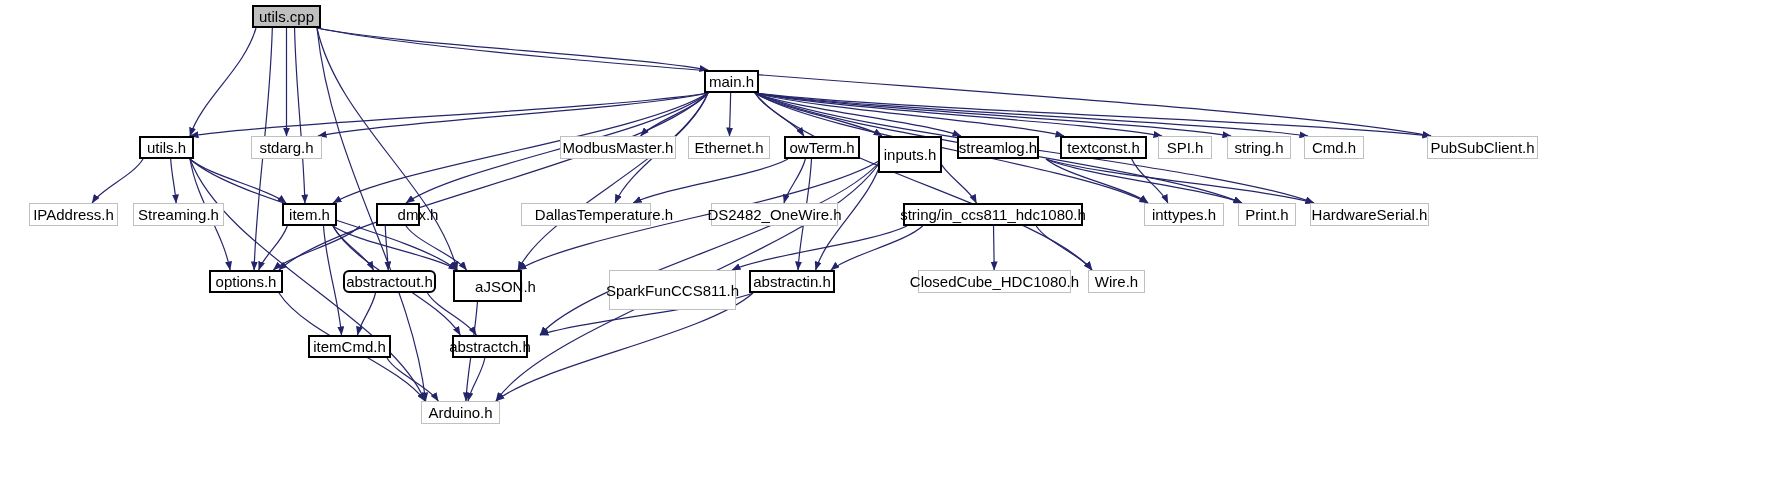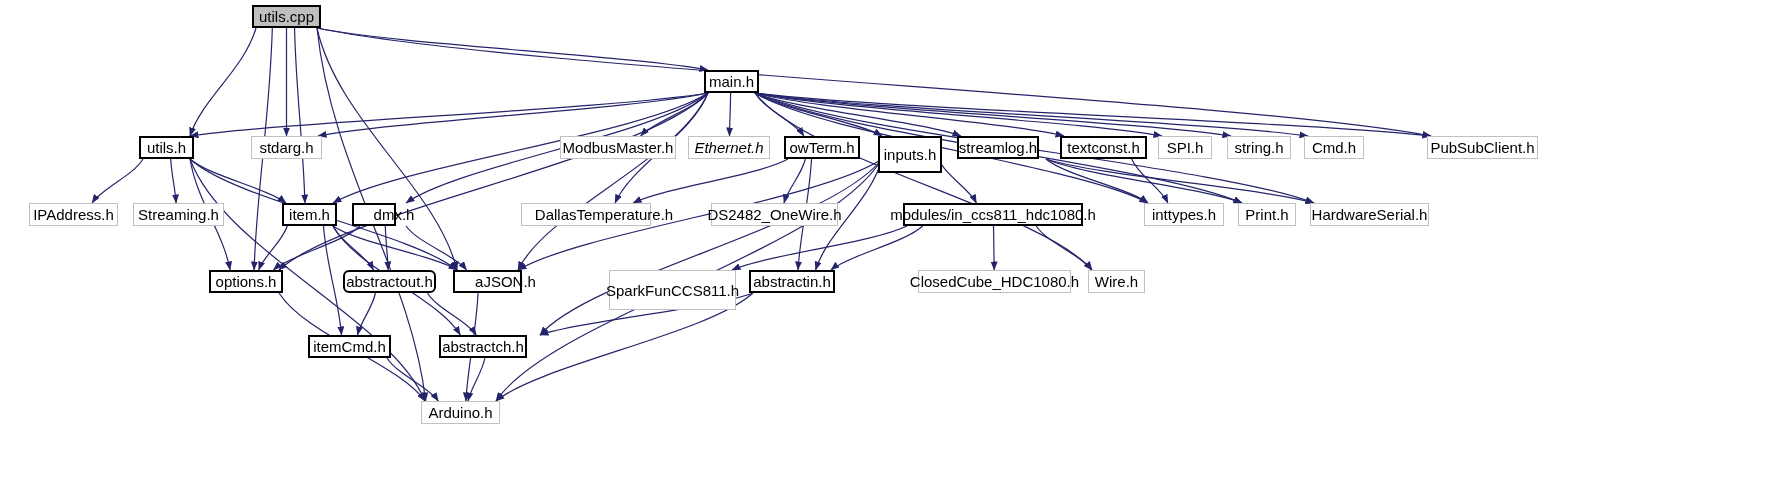--- a/index.html
+++ b/index.html
@@ -135,21 +135,21 @@
       </div>
       <div class="node local" style="left: 139px; top: 136px; width: 55px; height: 23px;">
         <span>utils.h</span>
       </div>
       <div class="node extern" style="left: 251px; top: 136px; width: 71px; height: 23px;">
         <span>stdarg.h</span>
       </div>
       <div class="node extern" style="left: 560px; top: 136px; width: 116px; height: 23px;">
         <span>ModbusMaster.h</span>
       </div>
-      <div class="node extern" style="left: 688px; top: 136px; width: 82px; height: 23px; font-style: italic;">
+      <div class="node extern" style="left: 688px; top: 136px; width: 82px; height: 23px;">
         <span>Ethernet.h</span>
       </div>
       <div class="node local" style="left: 784px; top: 136px; width: 76px; height: 23px;">
         <span>owTerm.h</span>
       </div>
       <div class="node local" style="left: 878px; top: 136px; width: 64px; height: 37px;">
         <span>inputs.h</span>
       </div>
       <div class="node local" style="left: 957px; top: 136px; width: 82px; height: 23px;">
         <span>streamlog.h</span>
@@ -171,65 +171,65 @@
       </div>
       <div class="node extern" style="left: 29px; top: 203px; width: 89px; height: 23px;">
         <span>IPAddress.h</span>
       </div>
       <div class="node extern" style="left: 133px; top: 203px; width: 91px; height: 23px;">
         <span>Streaming.h</span>
       </div>
       <div class="node local" style="left: 282px; top: 203px; width: 55px; height: 23px;">
         <span>item.h</span>
       </div>
-      <div class="node local" style="left: 352px; top: 203px; width: 31px; height: 23px; padding-left: 40px;">
+      <div class="node local" style="left: 376px; top: 203px; width: 31px; height: 23px; padding-left: 40px;">
         <span>dmx.h</span>
       </div>
       <div class="node extern" style="left: 521px; top: 203px; width: 130px; height: 23px; padding-left: 36px;">
         <span>DallasTemperature.h</span>
       </div>
       <div class="node extern" style="left: 711px; top: 203px; width: 127px; height: 23px;">
         <span>DS2482_OneWire.h</span>
       </div>
       <div class="node local" style="left: 903px; top: 203px; width: 180px; height: 23px;">
-        <span>modules/in_ccs811_hdc1080.h</span>
+        <span>string/in_ccs811_hdc1080.h</span>
       </div>
       <div class="node extern" style="left: 1144px; top: 203px; width: 80px; height: 23px;">
         <span>inttypes.h</span>
       </div>
       <div class="node extern" style="left: 1238px; top: 203px; width: 58px; height: 23px;">
         <span>Print.h</span>
       </div>
       <div class="node extern" style="left: 1310px; top: 203px; width: 119px; height: 23px;">
         <span>HardwareSerial.h</span>
       </div>
       <div class="node local" style="left: 209px; top: 270px; width: 74px; height: 23px;">
         <span>options.h</span>
       </div>
       <div class="node local" style="left: 343px; top: 270px; width: 93px; height: 23px; border-radius: 6px;">
         <span>abstractout.h</span>
       </div>
-      <div class="node local" style="left: 453px; top: 270px; width: 69px; height: 23px; padding-left: 36px;">
+      <div class="node local" style="left: 453px; top: 270px; width: 69px; height: 32px; padding-left: 36px;">
         <span>aJSON.h</span>
       </div>
       <div class="node extern" style="left: 609px; top: 270px; width: 127px; height: 40px;">
         <span>SparkFunCCS811.h</span>
       </div>
       <div class="node local" style="left: 749px; top: 270px; width: 86px; height: 23px;">
         <span>abstractin.h</span>
       </div>
       <div class="node extern" style="left: 918px; top: 270px; width: 153px; height: 23px;">
         <span>ClosedCube_HDC1080.h</span>
       </div>
       <div class="node extern" style="left: 1088px; top: 270px; width: 57px; height: 23px;">
         <span>Wire.h</span>
       </div>
       <div class="node local" style="left: 308px; top: 335px; width: 83px; height: 23px;">
         <span>itemCmd.h</span>
       </div>
-      <div class="node local" style="left: 439px; top: 335px; width: 88px; height: 23px; justify-content: center;">
+      <div class="node local" style="left: 452px; top: 335px; width: 76px; height: 23px; justify-content: center;">
         <span>abstractch.h</span>
       </div>
       <div class="node extern" style="left: 421px; top: 401px; width: 79px; height: 23px;">
         <span>Arduino.h</span>
       </div>
     </div>
 </div>
 
 </body></html>

